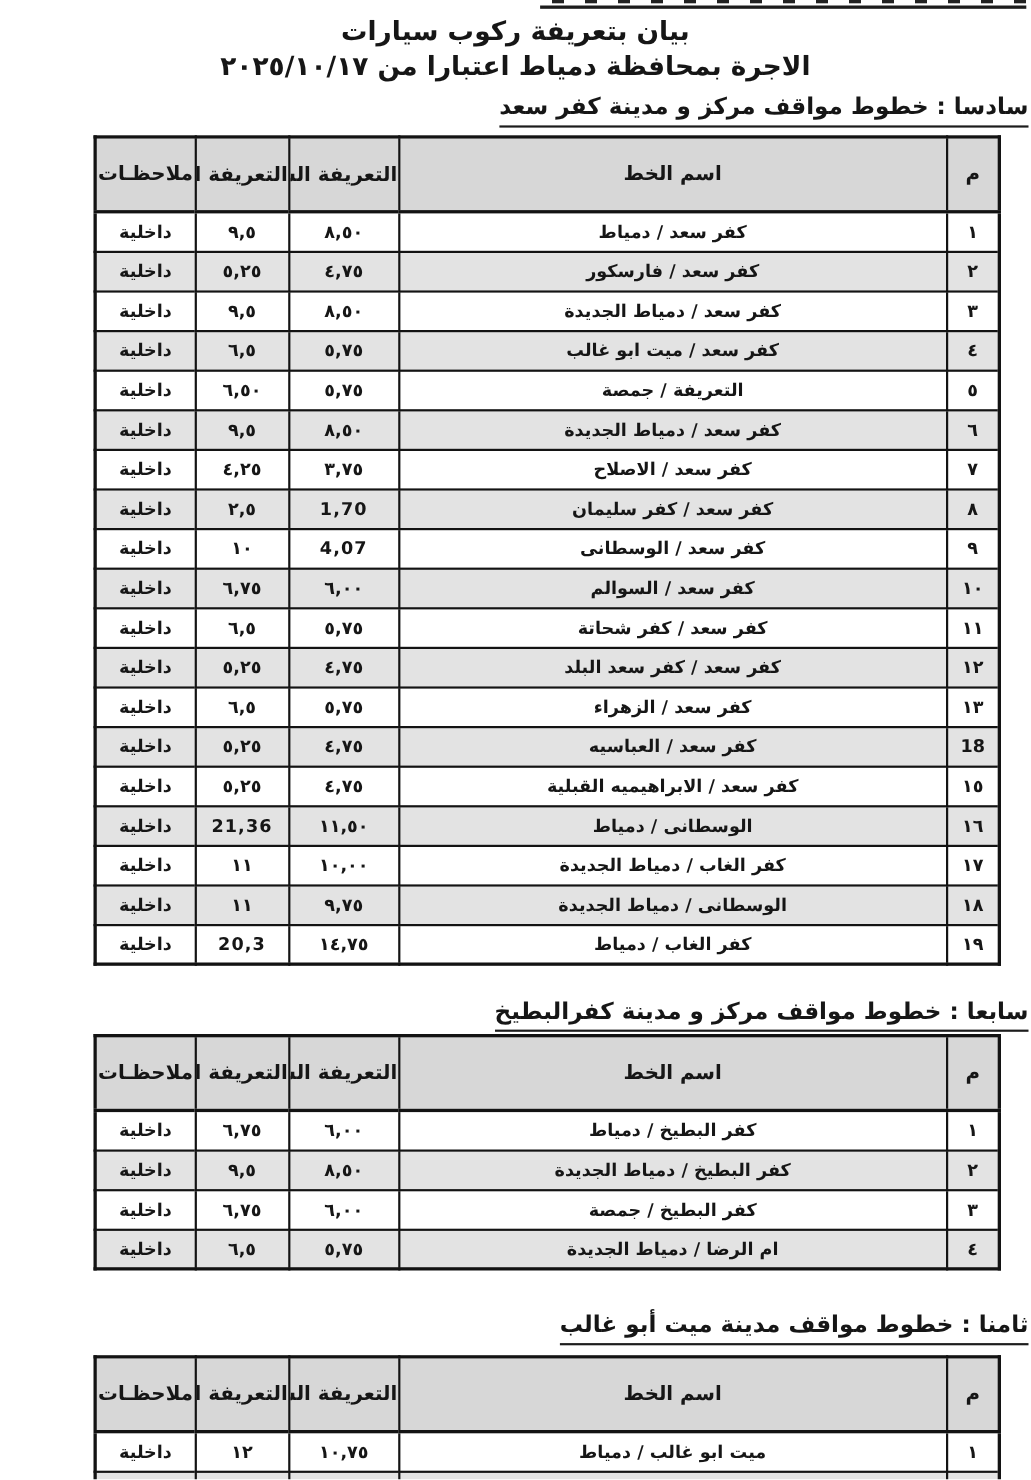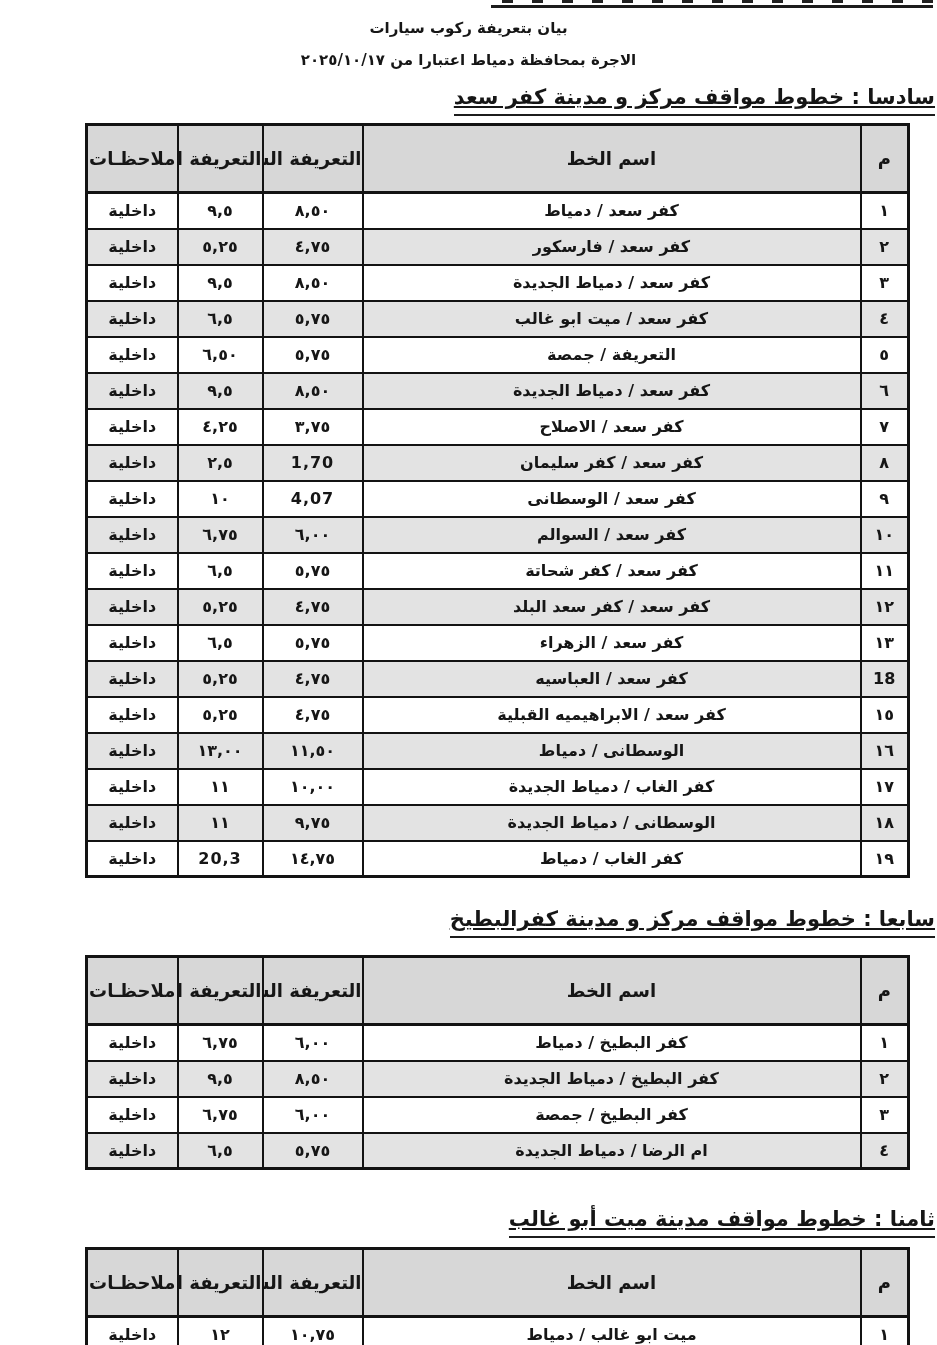--- a/index.html
+++ b/index.html
@@ -25,38 +25,37 @@
     width: 442px;
     height: 8px;
     border-bottom: 3px solid #1c1c1c;
     background-image: repeating-linear-gradient(to left, #222 0 11px, transparent 11px 30px);
     background-size: 100% 3px;
     background-repeat: no-repeat;
     background-position: center top;
   }
   .doc-header { padding-top: 12px; text-align: center; }
   .doc-title {
-    font-size: 15px;
+    font-size: 24px;
     font-weight: bold;
     line-height: 32px;
     letter-spacing: 0.5px;
   }
   .section-title-wrap { text-align: right; padding-left: 4px; }
   .section-title {
     display: inline-block;
     font-size: 21px;
     font-weight: bold;
     border-bottom: 2.5px solid #1c1c1c;
     padding-bottom: 4px;
     margin: 0 2px 0 0;
     line-height: 26px;
-    text-decoration: underline;
   }
   .sec-6 .section-title-wrap { margin-top: 8px; margin-bottom: 7px; }
-  .sec-7 .section-title-wrap { margin-top: 28px; margin-bottom: 17px; }
+  .sec-7 .section-title-wrap { margin-top: 28px; margin-bottom: 2px; }
   .sec-8 .section-title-wrap { margin-top: 36px; margin-bottom: 9px; }
 
   table.fare-table {
     border-collapse: collapse;
     table-layout: fixed;
     width: 822px;
     margin-right: 27px;
     margin-left: auto;
     border: 3px solid #131313;
     background: #ffffff;
@@ -217,21 +216,21 @@
             <td class="col-num">١٥</td>
             <td class="col-line">كفر سعد / الابراهيميه القبلية</td>
             <td class="col-prev">٤,٧٥</td>
             <td class="col-new">٥,٢٥</td>
             <td class="col-notes">داخلية</td>
           </tr>
           <tr>
             <td class="col-num">١٦</td>
             <td class="col-line">الوسطانى / دمياط</td>
             <td class="col-prev">١١,٥٠</td>
-            <td class="col-new">١٣,٠٠</td>
+            <td class="col-new">21,36</td>
             <td class="col-notes">داخلية</td>
           </tr>
           <tr>
             <td class="col-num">١٧</td>
             <td class="col-line">كفر الغاب  / دمياط الجديدة</td>
             <td class="col-prev">١٠,٠٠</td>
             <td class="col-new">١١</td>
             <td class="col-notes">داخلية</td>
           </tr>
           <tr>

